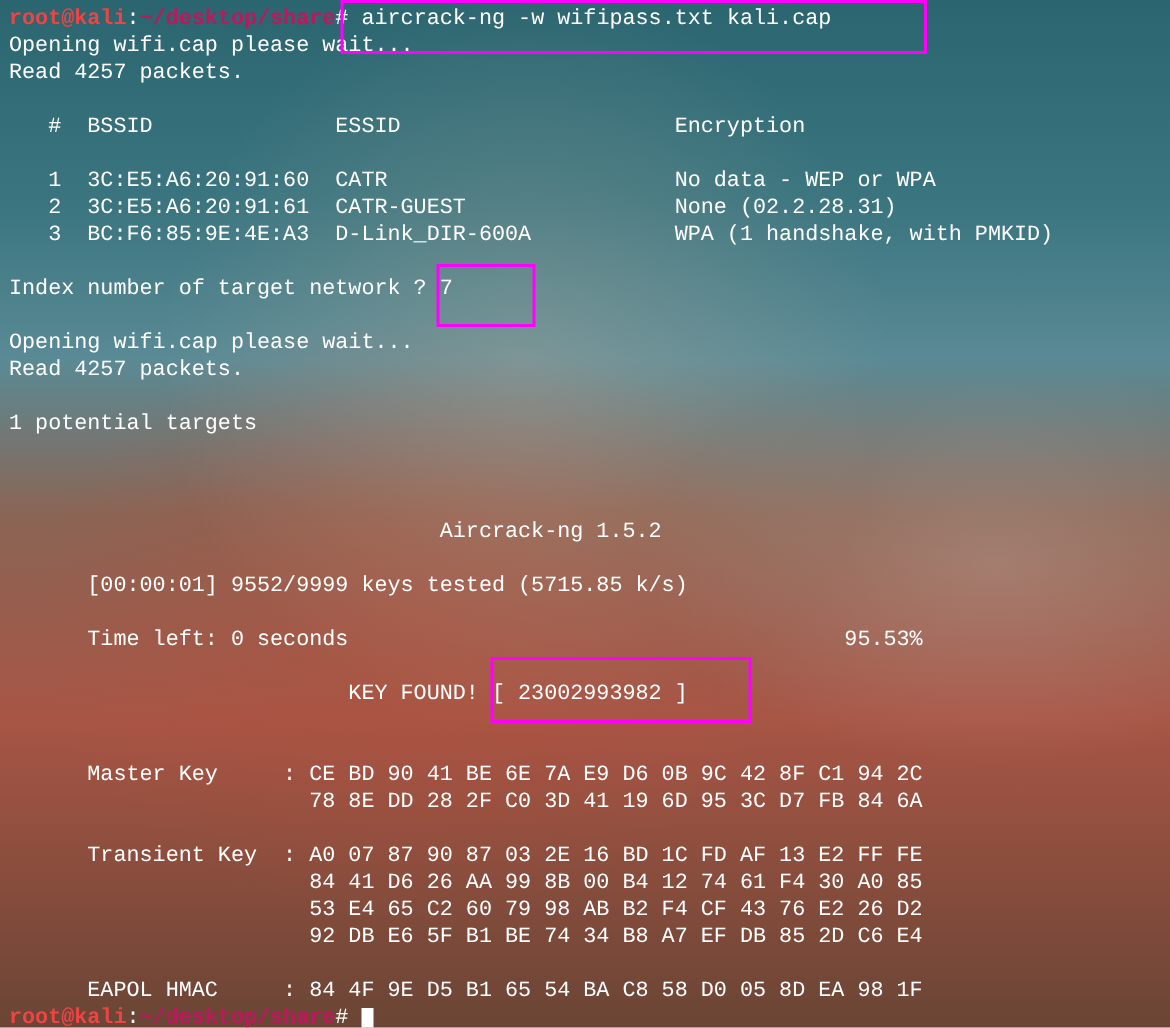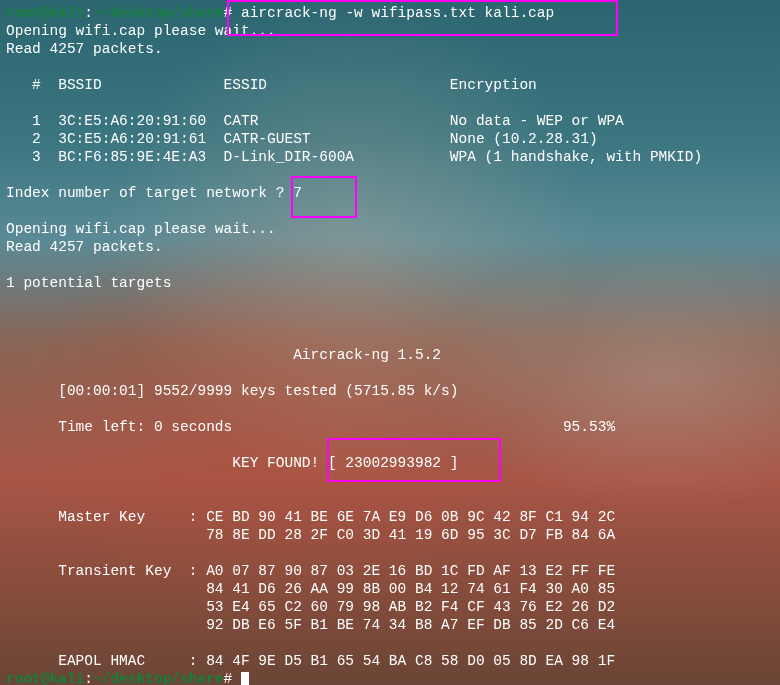--- a/index.html
+++ b/index.html
@@ -21,22 +21,22 @@
       background: radial-gradient(ellipse at 45% 35%, rgba(200,180,160,0.3) 0%, transparent 40%),
                   radial-gradient(ellipse at 35% 60%, rgba(180,80,60,0.4) 0%, transparent 35%),
                   radial-gradient(ellipse at 85% 55%, rgba(220,210,200,0.25) 0%, transparent 25%);
     }
     .terminal {
       position: relative;
       padding: 4px 6px;
       white-space: pre;
       z-index: 10;
     }
-    .red { color: #15803d; font-weight: bold; }
-    .blue { color: #15803d; font-weight: bold; }
+    .red { color: #ef4444; font-weight: bold; }
+    .blue { color: #be185d; font-weight: bold; }
     .white { color: #ffffff; }
     
     .highlight-box {
       position: absolute;
       border: 2px solid #ff00ff;
       z-index: 20;
       pointer-events: none;
     }
     .box1 { left: 227px; top: 0px; width: 387px; height: 32px; }
     .box2 { left: 291px; top: 176px; width: 62px; height: 38px; }
@@ -59,21 +59,21 @@
 <div class="highlight-box box2"></div>
 <div class="highlight-box box3"></div>
 
 <div class="terminal"><span class="red">root@kali</span><span class="white">:</span><span class="blue">~/desktop/share</span><span class="white">#</span><span class="white"> aircrack-ng -w wifipass.txt kali.cap</span>
 <span class="white">Opening wifi.cap please wait...</span>
 <span class="white">Read 4257 packets.</span>
 
 <span class="white">   #  BSSID              ESSID                     Encryption</span>
 
 <span class="white">   1  3C:E5:A6:20:91:60  CATR                      No data - WEP or WPA</span>
-<span class="white">   2  3C:E5:A6:20:91:61  CATR-GUEST                None (10.2.28.31)</span>
+<span class="white">   2  3C:E5:A6:20:91:61  CATR-GUEST                None (02.2.28.31)</span>
 <span class="white">   3  BC:F6:85:9E:4E:A3  D-Link_DIR-600A           WPA (1 handshake, with PMKID)</span>
 
 <span class="white">Index number of target network ? 7</span>
 
 <span class="white">Opening wifi.cap please wait...</span>
 <span class="white">Read 4257 packets.</span>
 
 <span class="white">1 potential targets</span>
 
 

